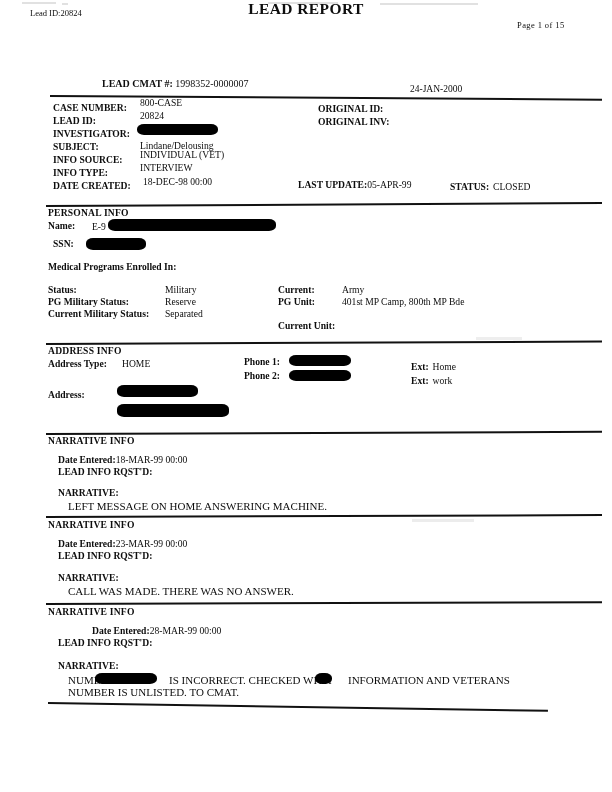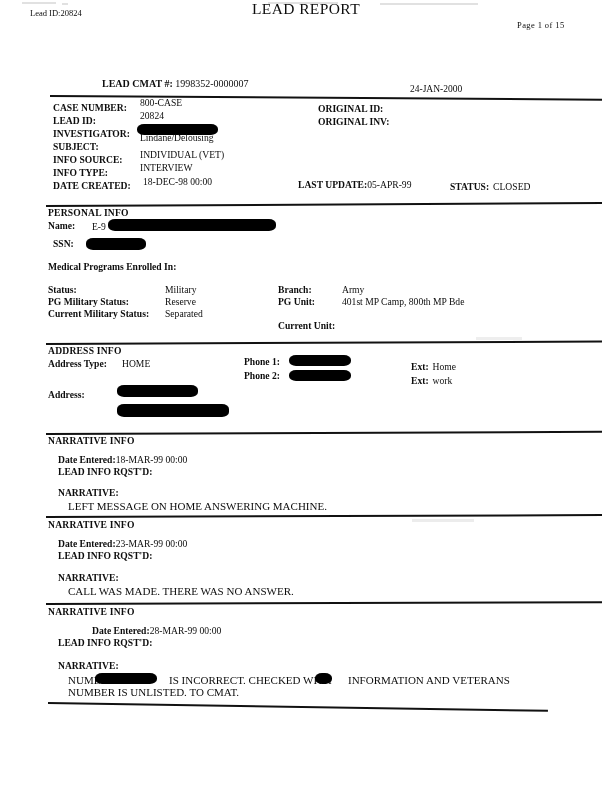--- a/index.html
+++ b/index.html
@@ -34,21 +34,21 @@
   .scan-speck.s6 { left: 476px; top: 337px;width: 46px; height: 3px; background:#e0e0e0;}
 
   
   .lead-id-top { left: 30px; top: 8px; font-size: 8.5px; }
   .page-num    { left: 517px; top: 20px; font-size: 8.5px; letter-spacing: .4px;}
 
   .doc-title {
     left: 0; right: 0; top: 58px;
     text-align: center;
     font-size: 15.5px;
-    font-weight: normal;
+    font-weight: bold;
     letter-spacing: .4px;
     white-space: normal;
   }
 
   .cmat-line  { left: 102px; top: 78px; font-size: 10px; }
   .cmat-line .lbl { font-weight: bold; }
   .report-date{ left: 410px; top: 84px; font-size: 9.5px; }
 
   
   .rule {
@@ -110,21 +110,21 @@
 <div class="abs fld-value" style="left:140px; top:110px;">20824</div>
 
 <div class="abs" style="left:53px; top:123px;">
   <span class="fld-label">INVESTIGATOR:</span>
 </div>
 <div class="redact" style="left:137px; top:124px; width:81px; height:11px;"></div>
 
 <div class="abs" style="left:53px; top:136px;">
   <span class="fld-label">SUBJECT:</span>
 </div>
-<div class="abs fld-value" style="left:140px; top:132px;">Lindane/Delousing</div>
+<div class="abs fld-value" style="left:140px; top:140px;">Lindane/Delousing</div>
 
 <div class="abs" style="left:53px; top:149px;">
   <span class="fld-label">INFO SOURCE:</span>
 </div>
 <div class="abs fld-value" style="left:140px; top:149px;">INDIVIDUAL (VET)</div>
 
 <div class="abs" style="left:53px; top:162px;">
   <span class="fld-label">INFO TYPE:</span>
 </div>
 <div class="abs fld-value" style="left:140px; top:162px;">INTERVIEW</div>
@@ -167,21 +167,21 @@
 
 <div class="abs fld-label" style="left:48px; top:284px;">Status:</div>
 <div class="abs fld-value" style="left:165px; top:284px;">Military</div>
 
 <div class="abs fld-label" style="left:48px; top:296px;">PG Military Status:</div>
 <div class="abs fld-value" style="left:165px; top:296px;">Reserve</div>
 
 <div class="abs fld-label" style="left:48px; top:308px;">Current Military Status:</div>
 <div class="abs fld-value" style="left:165px; top:308px;">Separated</div>
 
-<div class="abs fld-label" style="left:278px; top:284px;">Branch:</div>
+<div class="abs fld-label" style="left:278px; top:284px;">Current:</div>
 <div class="abs fld-value" style="left:342px; top:284px;">Army</div>
 
 <div class="abs fld-label" style="left:278px; top:296px;">PG Unit:</div>
 <div class="abs fld-value" style="left:342px; top:296px;">401st MP Camp, 800th MP Bde</div>
 
 <div class="abs fld-label" style="left:278px; top:320px;">Current Unit:</div>
 <div class="abs fld-value" style="left:342px; top:320px;"></div>
 
 <div class="rule thick" style="left:46px; top:343px; width:556px; transform: rotate(-0.26deg);"></div>
 

